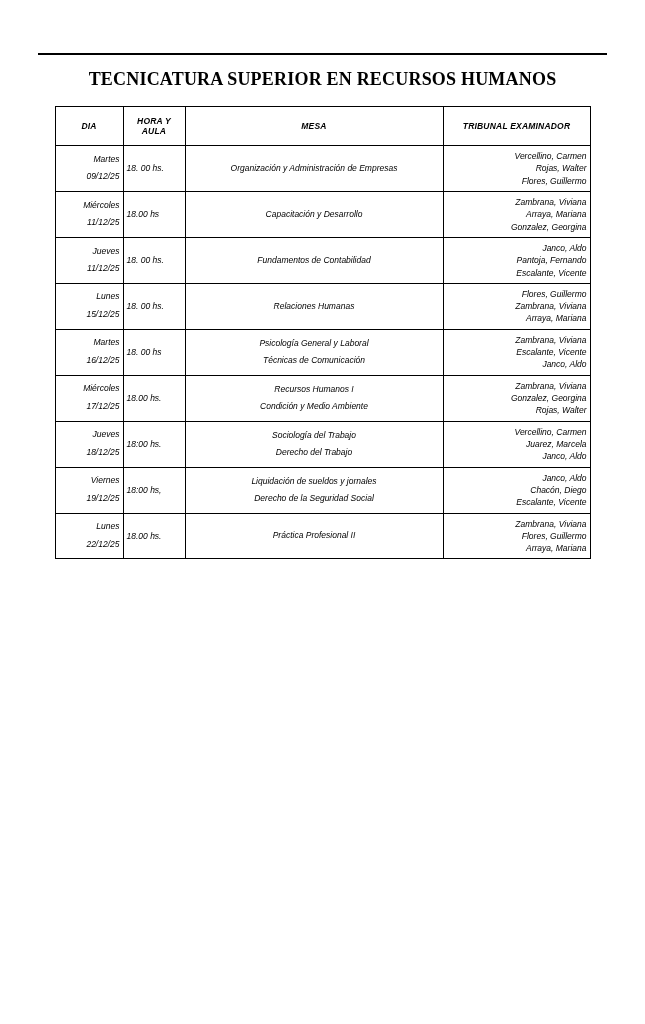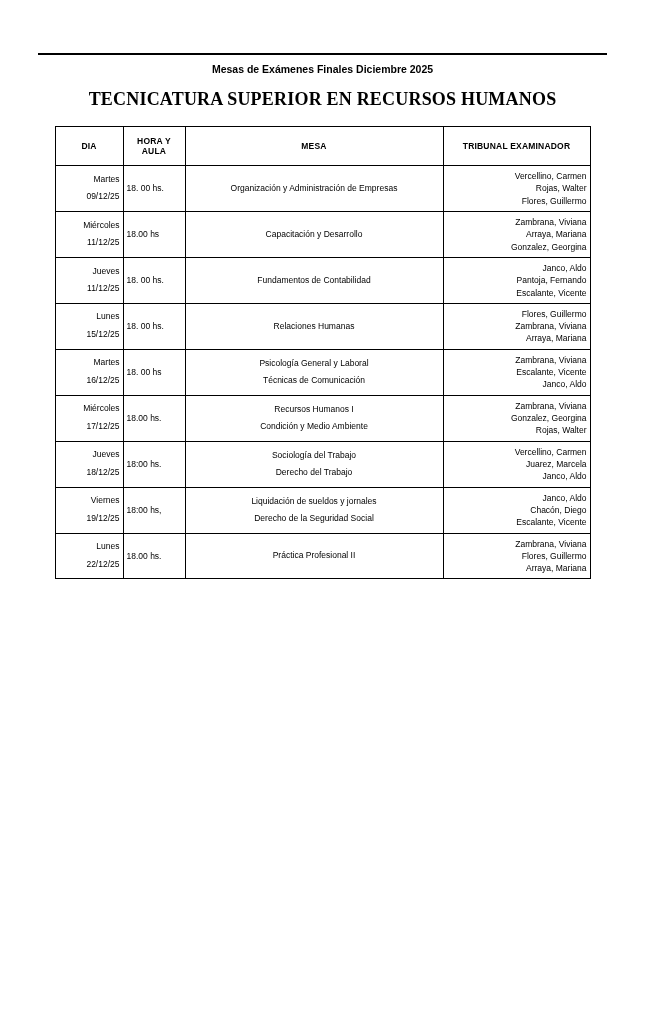--- a/index.html
+++ b/index.html
@@ -52,20 +52,21 @@
     font-size: 18px;
     font-weight: bold;
     margin: 14px 0 16px 0;
     letter-spacing: 0.2px;
   }
   table.schedule {
     border-collapse: collapse;
     width: 535px;
     margin: 16px auto;
     table-layout: fixed;
+    font-style: italic;
   }
   table.schedule th,
   table.schedule td {
     border: 1px solid #000000;
     vertical-align: middle;
     padding: 4px 3px;
   }
   table.schedule thead th {
     font-size: 8.5px;
     font-weight: bold;
@@ -101,21 +102,20 @@
   .line { display: block; }
 </style>
 </head>
 <body>
 
 <div class="page">
 
 
   <div class="rule"></div>
 
-  <p class="subtitle">Mesas de Exámenes Finales Diciembre 2025</p>
 
   <h2 class="career-name">TECNICATURA SUPERIOR EN RECURSOS HUMANOS</h2>
 
   <table class="schedule">
     <colgroup>
       <col class="c-dia">
       <col class="c-hora">
       <col class="c-mesa">
       <col class="c-trib">
     </colgroup>

